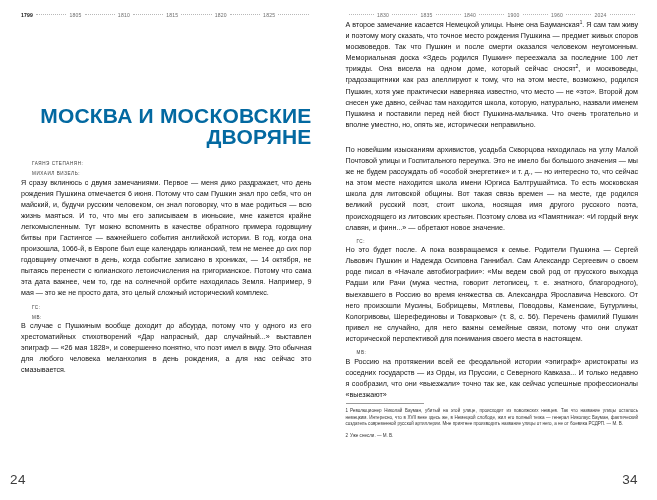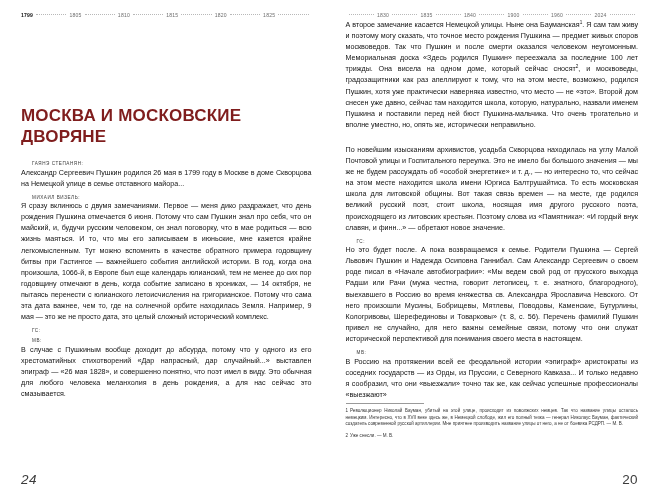--- a/index.html
+++ b/index.html
@@ -53,27 +53,28 @@
     flex: 1 1 auto;
     height: 1px;
     margin: 0 3px;
     border-top: 1px dotted #b8b8b8;
     min-width: 8px;
   }
   .timeline .tl-dots.lead { min-width: 4px; }
 
   
   .headline {
-    font-size: 17px;
+    font-size: 21px;
     line-height: 21px;
     font-weight: bold;
     letter-spacing: 0.2px;
-    color: #7f1d1d;
+    color: #0369a1;
     margin: 85px 0 14px 0;
     text-transform: uppercase;
+    text-align: right;
   }
 
   
   .speaker {
     font-size: 4.6px;
     letter-spacing: 0.55px;
     color: #3a3a3a;
     text-transform: uppercase;
     margin: 5px 0 1.5px 11px;
     font-weight: normal;
@@ -121,21 +122,21 @@
   .fn-item .fn-num { margin-right: 2px; }
 
   
   .folio {
     position: absolute;
     bottom: 13px;
     font-size: 13.5px;
     color: #3c3c3c;
     letter-spacing: 0.4px;
   }
-  .folio-left  { left: 21px; font-style: italic; }
+  .folio-left  { left: 10px; }
   .folio-right { right: 19px; }
 </style>
 </head>
 <body>
 
 <div class="spread">
 
   <div class="page page-left">
 
     <div class="timeline">
@@ -150,21 +151,20 @@
       <span class="tl-label">1820</span>
       <span class="tl-dots"></span>
       <span class="tl-label">1825</span>
       <span class="tl-dots"></span>
     </div>
 
     <h1 class="headline">МОСКВА И МОСКОВСКИЕ ДВОРЯНЕ</h1>
 
     <div>
       <div class="speaker">ГАЯНЭ СТЕПАНЯН:</div>
-      <p class="para">Александр Сергеевич Пушкин родился 26 мая в 1799 году в Москве в доме Скворцова на Немецкой улице в семье отставного майора...</p>
     </div>
 
     <div>
       <div class="speaker">МИХАИЛ ВИЗЕЛЬ:</div>
       <p class="para">Я сразу вклинюсь с двумя замечаниями. Первое — меня дико раздражает, что день рождения Пушкина отмечается 6 июня. Потому что сам Пушкин знал про себя, что он майский, и, будучи русским человеком, он знал поговорку, что в мае родиться — всю жизнь маяться. И то, что мы его записываем в июньские, мне кажется крайне легкомысленным. Тут можно вспомнить в качестве обратного примера годовщину битвы при Гастингсе — важнейшего события английской истории. В год, когда она произошла, 1066-й, в Европе был еще календарь юлианский, тем не менее до сих пор годовщину отмечают в день, когда событие записано в хрониках, — 14 октября, не пытаясь перенести с юлианского летоисчисления на григорианское. Потому что сама эта дата важнее, чем то, где на солнечной орбите находилась Земля. Например, 9 мая — это же не просто дата, это целый сложный исторический комплекс.</p>
     </div>
 
     <div>
       <div class="speaker short">ГС:</div>
     </div>
@@ -214,16 +214,16 @@
     <div class="footnotes">
       <div class="fn-rule"></div>
       <p class="fn-item">
         <span class="fn-num">1</span><span>Революционер Николай Бауман, убитый на этой улице, происходит из поволжских немцев. Так что название улицы осталось немецким. Интересно, что в XVII веке здесь же, в Немецкой слободе, жил его полный тезка — генерал Николаус Бауман, фактический создатель современной русской артиллерии. Мне приятнее производить название улицы от него, а не от боевика РСДРП. — М. В.</span>
       </p>
       <p class="fn-item">
         <span class="fn-num">2</span><span>Уже снесли. — М. В.</span>
       </p>
     </div>
 
-    <div class="folio folio-right">20</div>
+    <div class="folio folio-right">34</div>
   </div>
 
 </div>
 
 </body></html>

